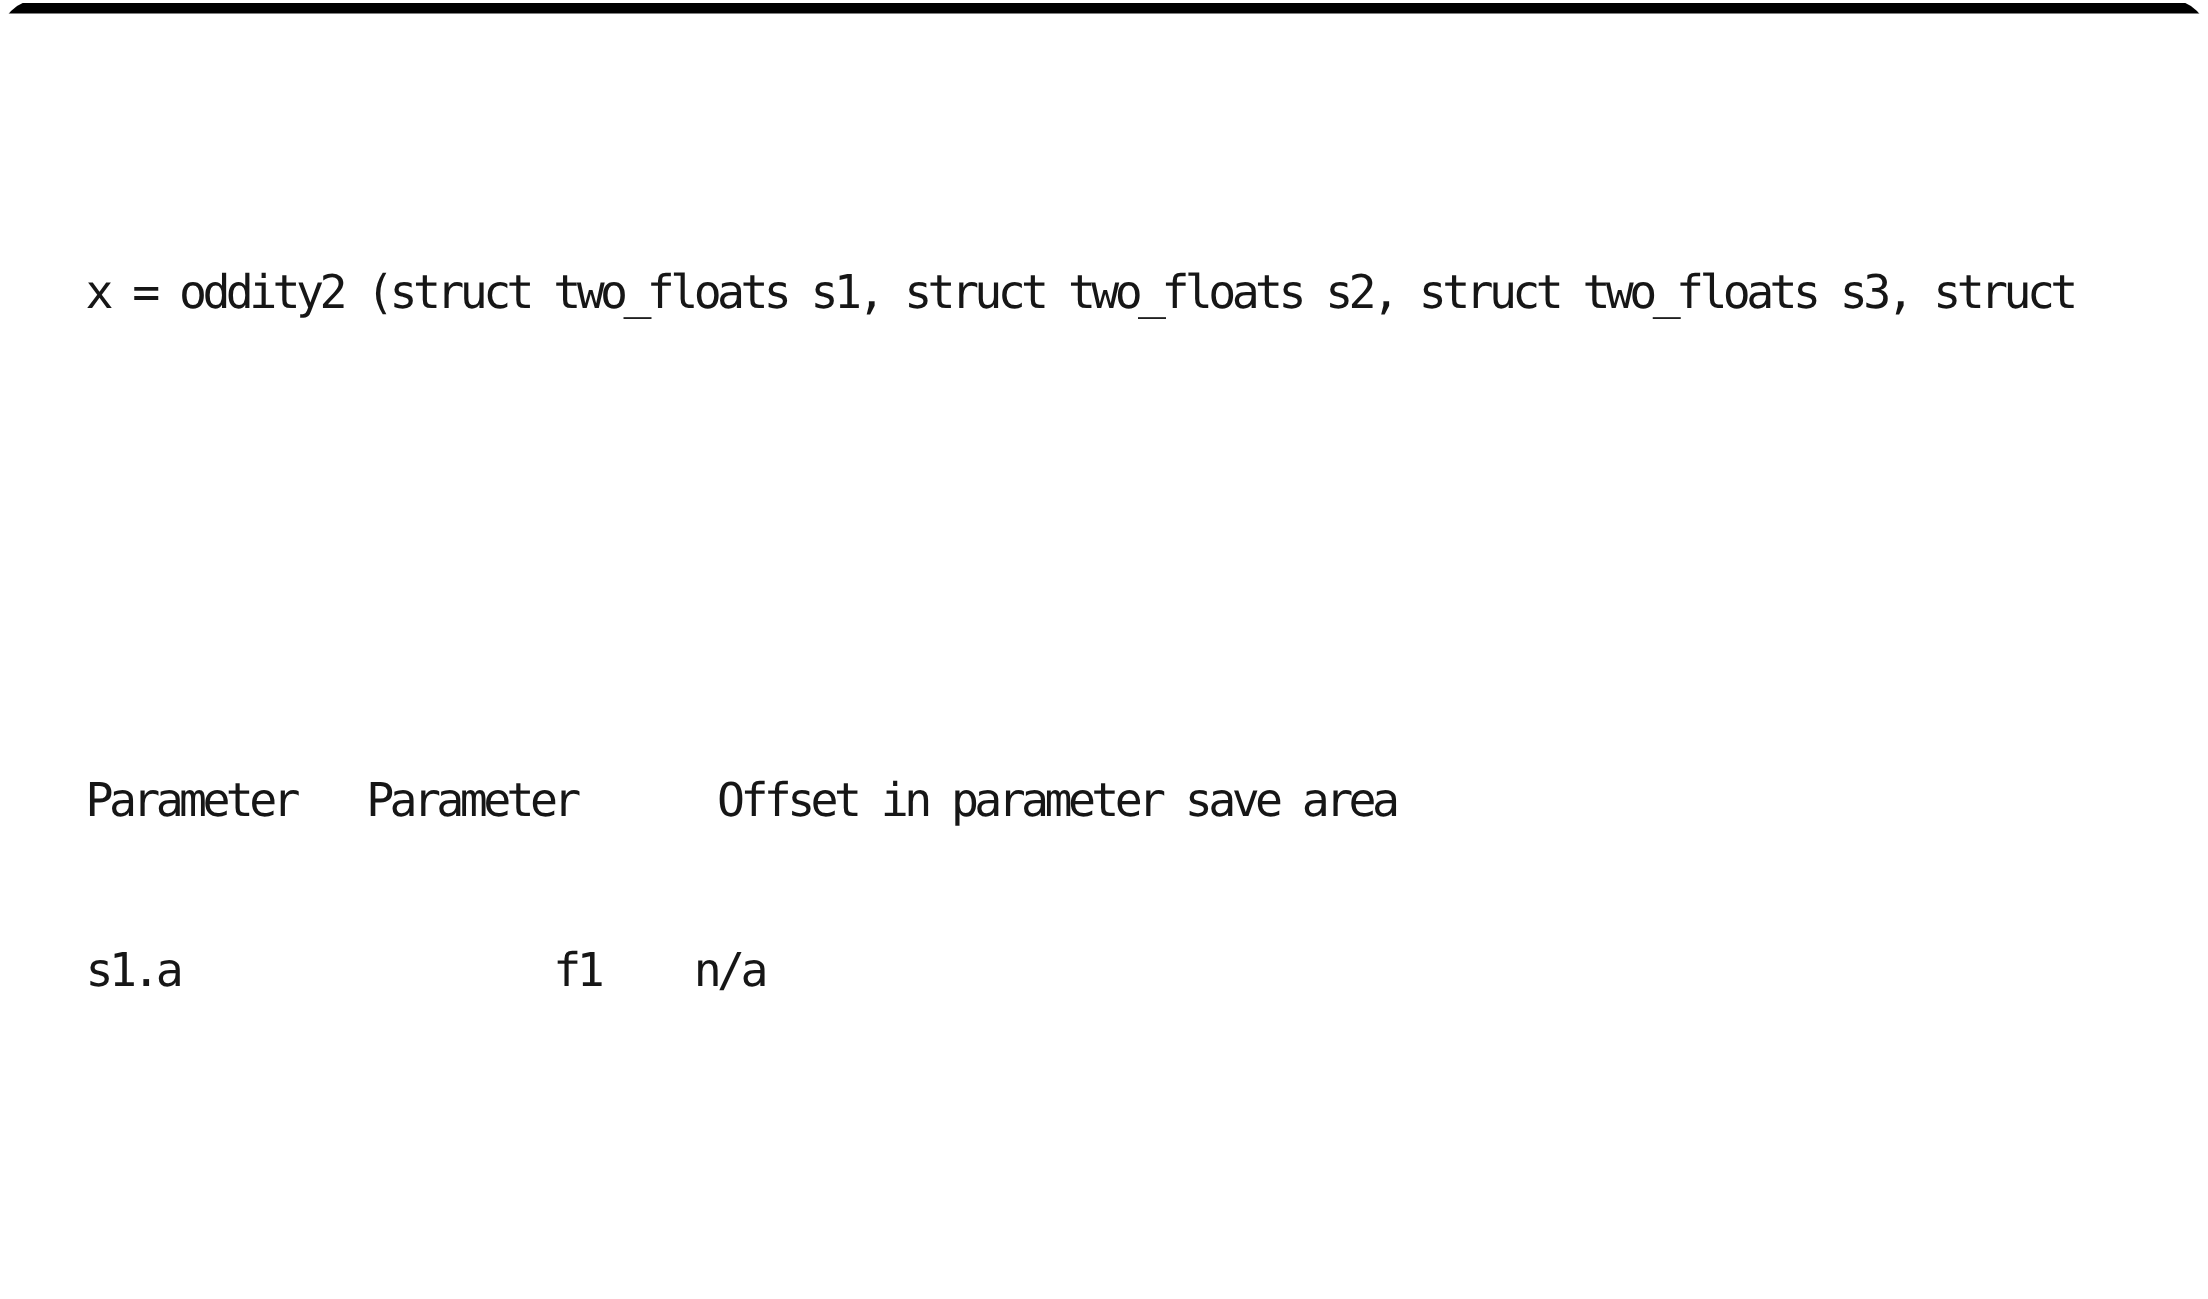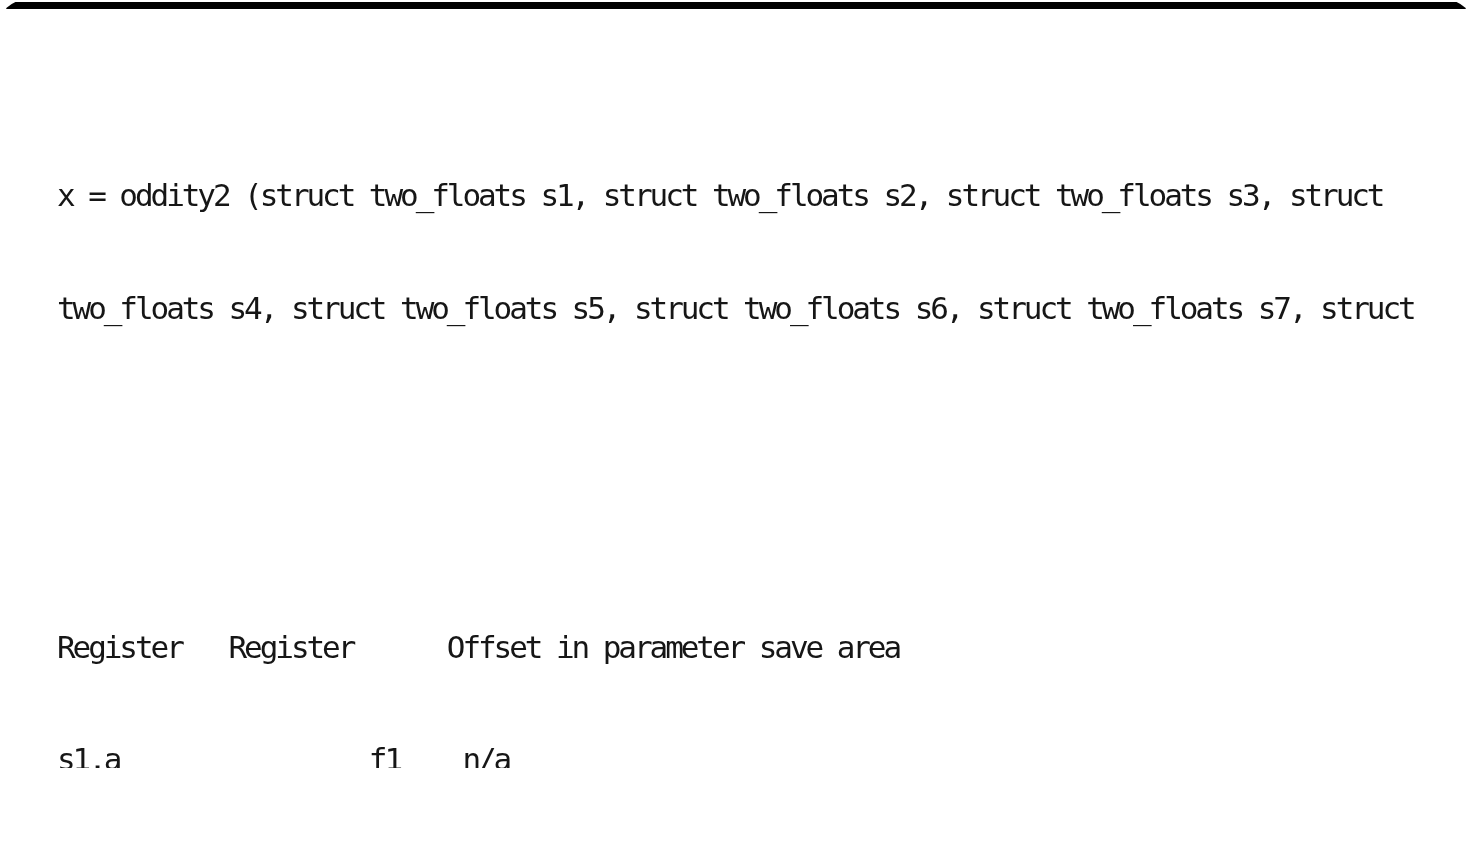--- a/index.html
+++ b/index.html
@@ -47,23 +47,22 @@
 </style>
 </head>
 <body>
 
 <div class="page">
   <div class="rule rule-top"></div>
 
   <div class="figure">
     <div>
       <div class="line">x = oddity2 (struct two_floats s1, struct two_floats s2, struct two_floats s3, struct</div>
-      <div class="line">two_floats s4, struct two_floats s5, struct two_floats s6, struct two_floats s7, struct</div>
     </div>
 
     <div class="table-block">
-      <div class="line" id="table-header">Register   Register      Offset in parameter save area</div>
+      <div class="line" id="table-header">Parameter   Parameter      Offset in parameter save area</div>
       <div id="table-rows"><div class="line">s1.a                f1    n/a</div></div>
     </div>
   </div>
 
   <div class="rule rule-bottom"></div>
 </div>
 
 </body></html>

